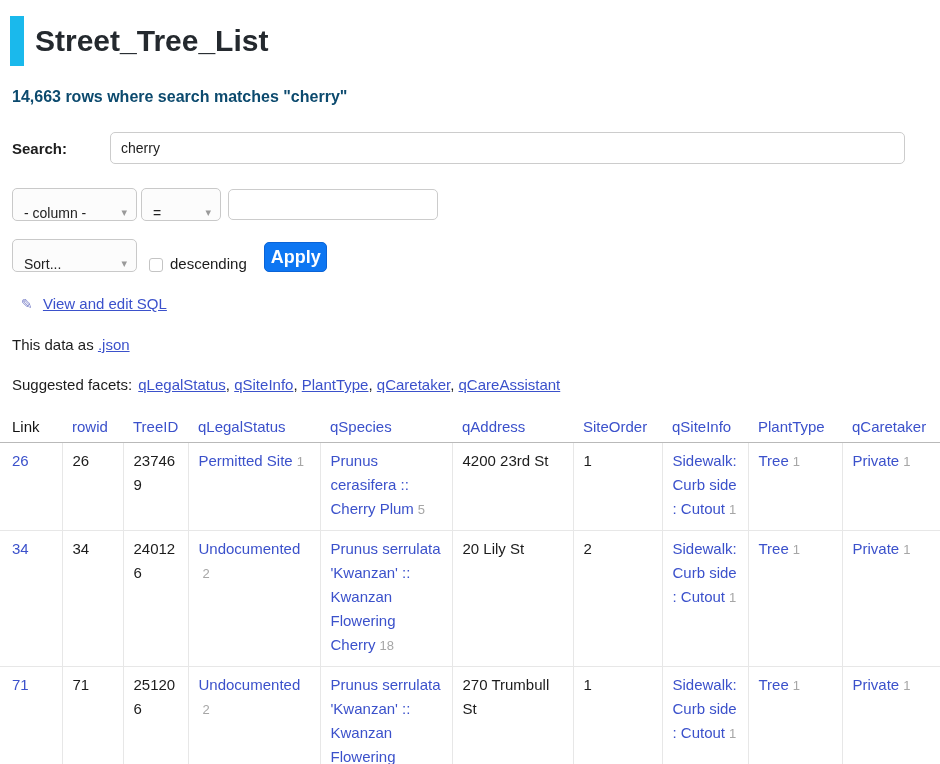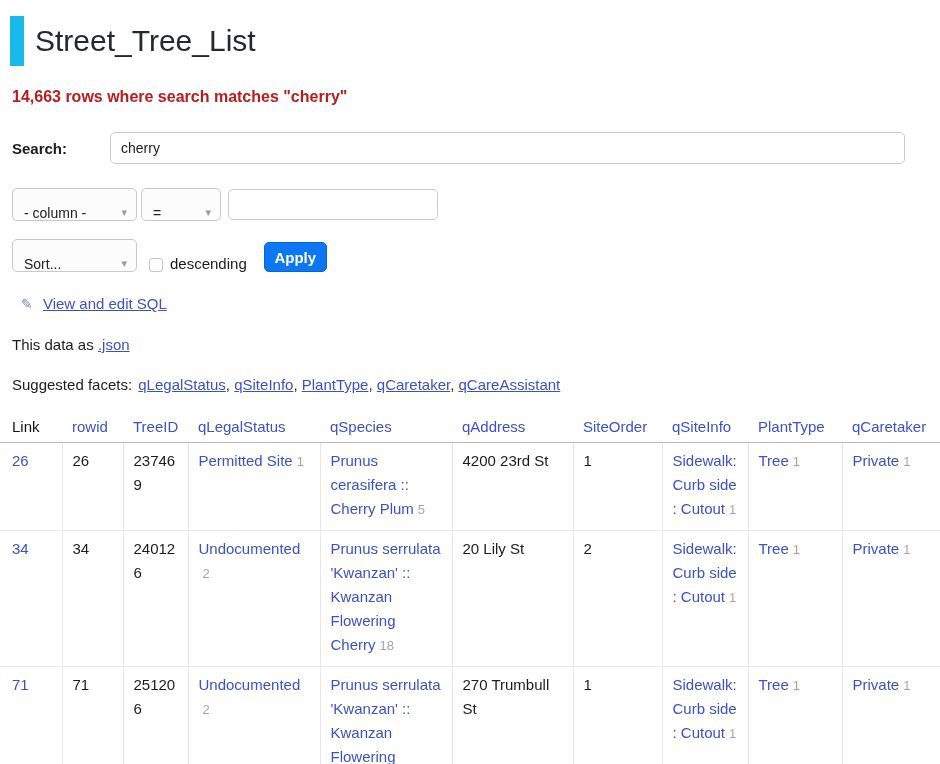--- a/index.html
+++ b/index.html
@@ -16,24 +16,24 @@
   html,body{margin:0;padding:0;width:940px;height:764px;overflow:hidden;background:#fff;
     font-family:"Liberation Sans","DejaVu Sans",sans-serif;color:#1c1c1c;}
   a{color:var(--link);text-decoration:none;cursor:pointer;}
   .u{text-decoration:underline;}
 
   .pad{padding-left:12px;}
 
   
   .title-row{display:flex;align-items:stretch;margin:16px 0 0 10px;height:50px;}
   .title-bar{width:14px;background:var(--accent);}
-  h1{margin:0 0 0 11px;font-size:30px;line-height:50px;font-weight:normal;color:#24292e;letter-spacing:0;}
+  h1{margin:0 0 0 11px;font-size:30px;line-height:50px;font-weight:bold;color:#24292e;letter-spacing:0;}
 
   
-  .count-line{margin-top:22px;font-size:16px;font-weight:bold;color:#b91c1c;line-height:18px;}
+  .count-line{margin-top:22px;font-size:16px;font-weight:bold;color:#0c4a6e;line-height:18px;}
 
   
   .search-row{margin-top:26px;display:flex;align-items:center;}
   .search-label{font-size:15px;font-weight:bold;width:88px;}
   .search-input{width:795px;height:32px;border:1px solid #ccc;border-radius:5px;padding:0 10px;
     font-size:14px;font-family:inherit;color:#222;outline:none;margin-left:10px;}
 
   
   .filter-row{margin-top:24px;display:flex;align-items:center;}
   .select{height:33px;border:1px solid var(--ctl-border);border-radius:5px;background:#fcfcfc;
@@ -45,21 +45,21 @@
   .filter-value{width:210px;height:31px;border:1px solid #ccc;border-radius:5px;padding:0 8px;
     font-size:14px;font-family:inherit;outline:none;}
 
   
   .sort-row{margin-top:20px;display:flex;align-items:flex-end;height:31px;}
   .sel-sort{width:125px;margin-right:12px;}
   .checkbox{width:14px;height:14px;border:1px solid #c4c4c4;border-radius:3px;background:#fff;
     display:inline-block;margin-right:7px;cursor:pointer;}
   .desc-label{font-size:15px;font-weight:normal;margin-right:17px;}
   .apply-btn{width:63px;height:30px;background:var(--apply);border:1px solid var(--apply-border);
-    border-radius:5px;color:#fff;font-size:15px;font-weight:bold;font-family:inherit;cursor:pointer;}
+    border-radius:5px;color:#fff;font-size:18px;font-weight:bold;font-family:inherit;cursor:pointer;}
 
   
   .sql-row{margin-top:23px;font-size:15px;line-height:17px;padding-left:21px;}
   .pencil{color:#7b82c9;margin-right:6px;font-size:14px;}
   .dataas-row{margin-top:23px;font-size:15px;line-height:17px;color:#1c1c1c;}
   .facets-row{margin-top:23px;font-size:15px;line-height:17px;color:#1c1c1c;}
   .facets-row .label{margin-right:2px;}
 
   
   table{border-collapse:collapse;table-layout:fixed;width:940px;margin-top:21px;font-size:15px;}

